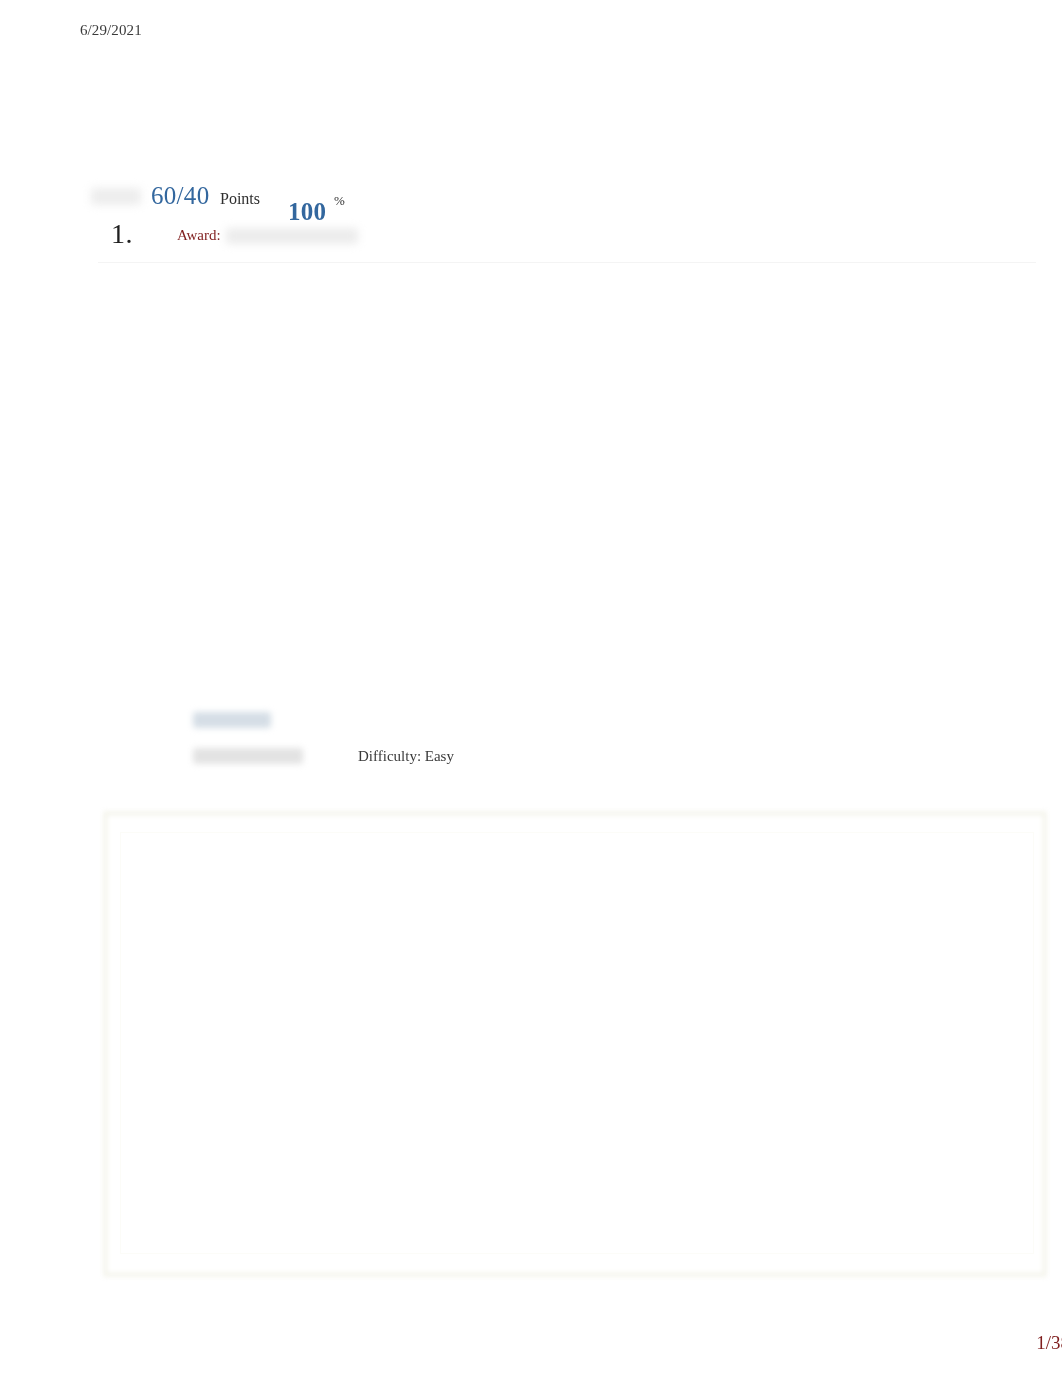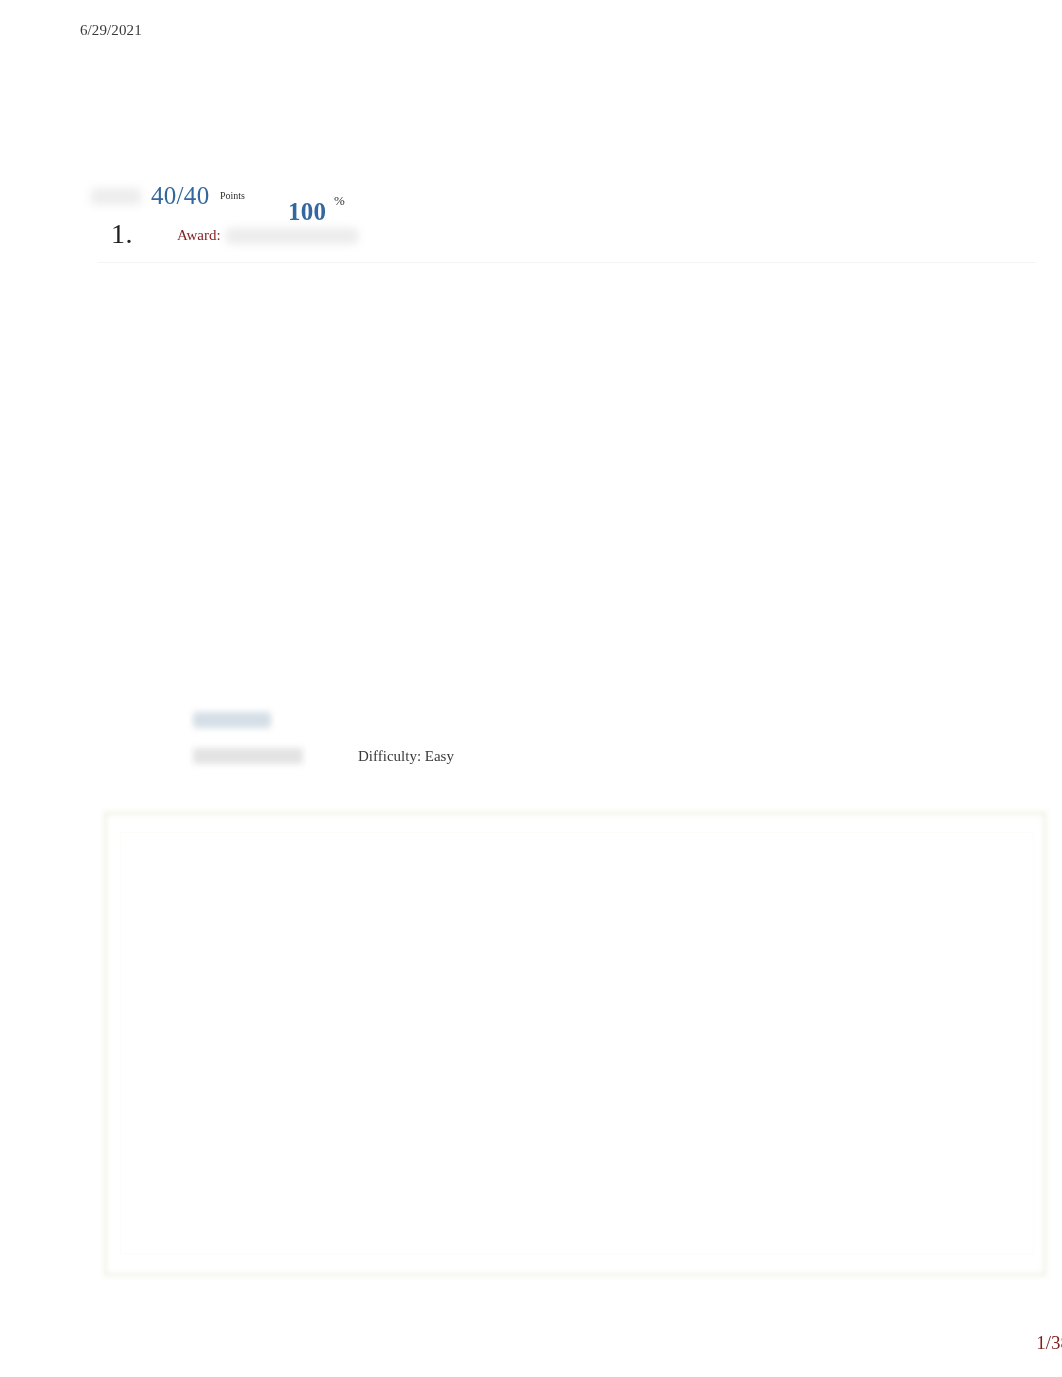--- a/index.html
+++ b/index.html
@@ -86,21 +86,21 @@
     left: 115px;
     top: 0;
     font-size: 25px;
     color: #33679e;
     letter-spacing: 0.3px;
   }
   .score-unit {
     position: absolute;
     left: 184px;
     top: 8px;
-    font-size: 10px;
+    font-size: 16px;
     color: #2f2f2f;
   }
   .score-pct {
     position: absolute;
     left: 252px;
     top: 16px;
     font-size: 25px;
     color: #33679e;
     letter-spacing: 0.3px;
     font-weight: bold;
@@ -236,21 +236,21 @@
 <body>
 
 <div class="page">
 
   <div class="print-header">
     <div class="hdr-date">6/29/2021</div>
   </div>
 
   <div class="score-strip">
     <span class="redaction light score-label-blur"></span>
-    <span class="score-value">40/40</span>
+    <span class="score-value">60/40</span>
     <span class="score-unit">Points</span>
     <span class="score-pct">100</span>
     <span class="score-pct-sign">%</span>
   </div>
 
   <div class="question-row">
     <span class="q-number">1.</span>
     <span class="award-label">Award:</span>
     <span class="redaction award-blur"></span>
   </div>

